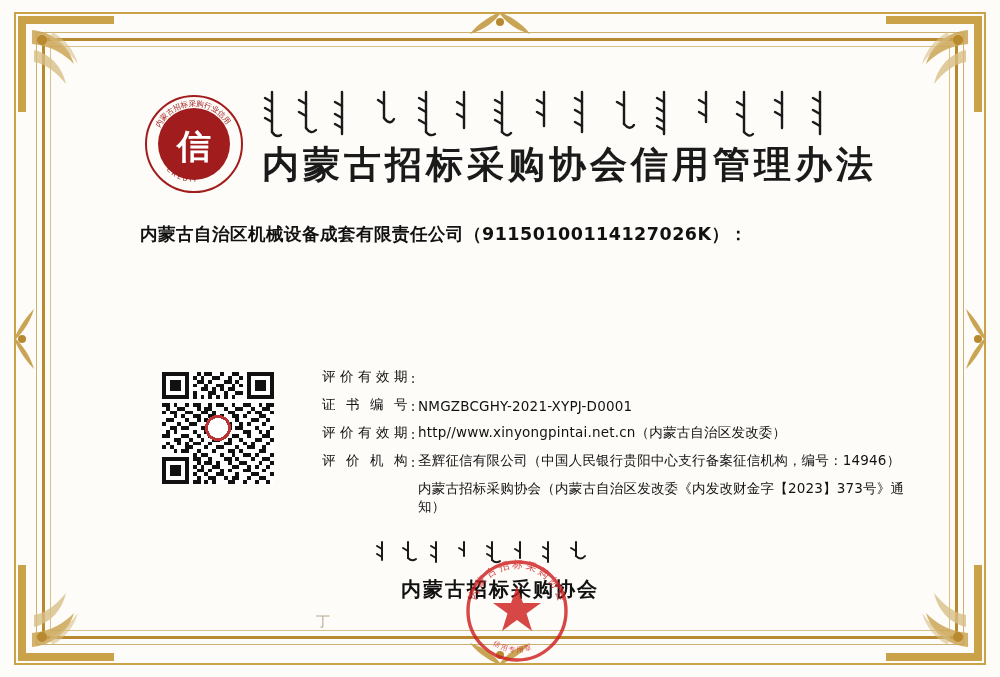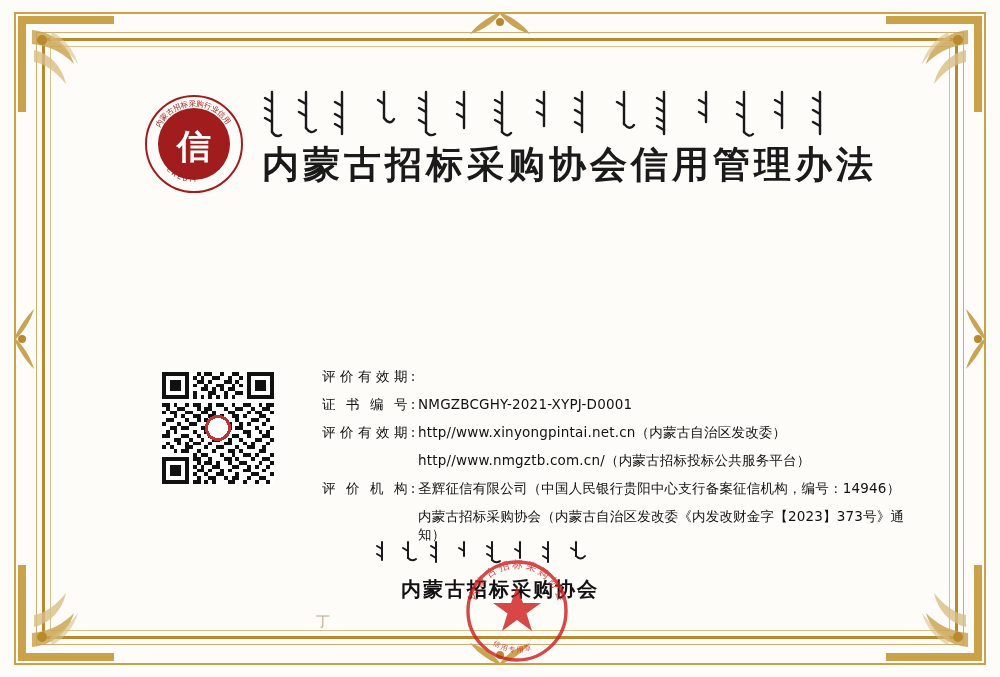--- a/index.html
+++ b/index.html
@@ -141,21 +141,21 @@
     position: absolute;
     left: 322px;
     top: 368px;
     width: 600px;
     font-size: 13.5px;
     color: #111;
     font-family: "DejaVu Sans", "Liberation Sans", sans-serif;
   }
   .det-row {
     display: flex;
-    align-items: flex-start;
+    align-items: flex-end;
     margin-bottom: 10px;
   }
   .det-label {
     width: 86px;
     flex: 0 0 86px;
     text-align: justify;
     text-align-last: justify;
     letter-spacing: 0.5px;
   }
   .det-sep { width: 10px; flex: 0 0 10px; text-align: center; }
@@ -368,20 +368,21 @@
             <path d="M-7 22 L0 26"></path>
             <path d="M-7 34 L0 38"></path>
         </g>
       </g>
     </svg>
 
     <div class="main-title">内蒙古招标采购协会信用管理办法</div>
   </div>
 
   <div class="body-block">
+    <div class="recipient">内蒙古自治区机械设备成套有限责任公司（91150100114127026K）：</div>
   </div>
 
   <svg class="qr" viewBox="0 0 29 29" shape-rendering="crispEdges">
     <rect width="29" height="29" fill="#ffffff"></rect>
     <g fill="#111111">
 
       <rect x="0" y="0" width="7" height="1"></rect>
         <rect x="0" y="6" width="7" height="1"></rect>
       <rect x="0" y="0" width="1" height="7"></rect>
         <rect x="6" y="0" width="1" height="7"></rect>
@@ -611,21 +612,20 @@
       <span class="det-label">证书编号</span>
       <span class="det-sep">:</span>
       <span class="det-value">NMGZBCGHY-2021-XYPJ-D0001</span>
     </div>
 
     <div class="det-row">
       <span class="det-label">评价有效期</span>
       <span class="det-sep">:</span>
       <span class="det-value">http//www.xinyongpintai.net.cn（内蒙古自治区发改委）</span>
     </div>
-    <div class="det-sub">http//www.nmgztb.com.cn/（内蒙古招标投标公共服务平台）</div>
 
     <div class="det-row">
       <span class="det-label">评价机构</span>
       <span class="det-sep">:</span>
       <span class="det-value">圣辉征信有限公司（中国人民银行贵阳中心支行备案征信机构，编号：14946）</span>
     </div>
     <div class="det-sub">内蒙古招标采购协会（内蒙古自治区发改委《内发改财金字【2023】373号》通知）</div>
   </div>
 
   <div class="signature">

